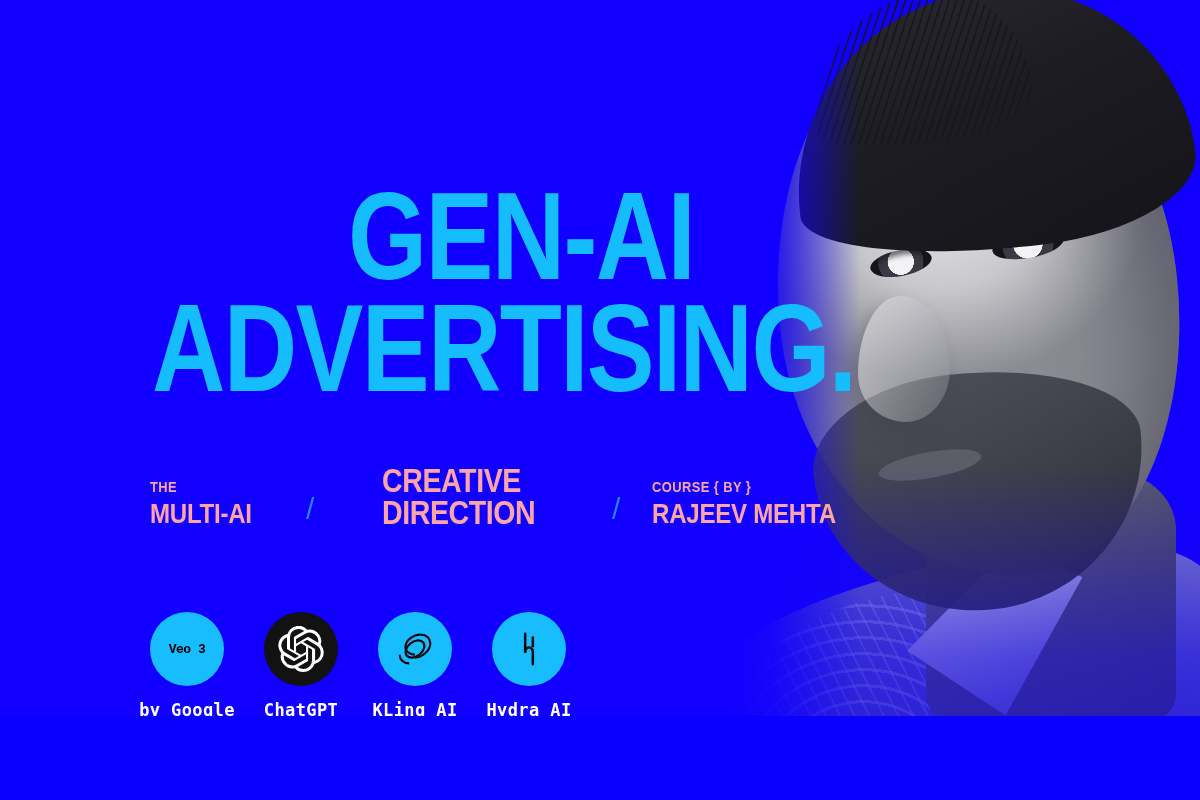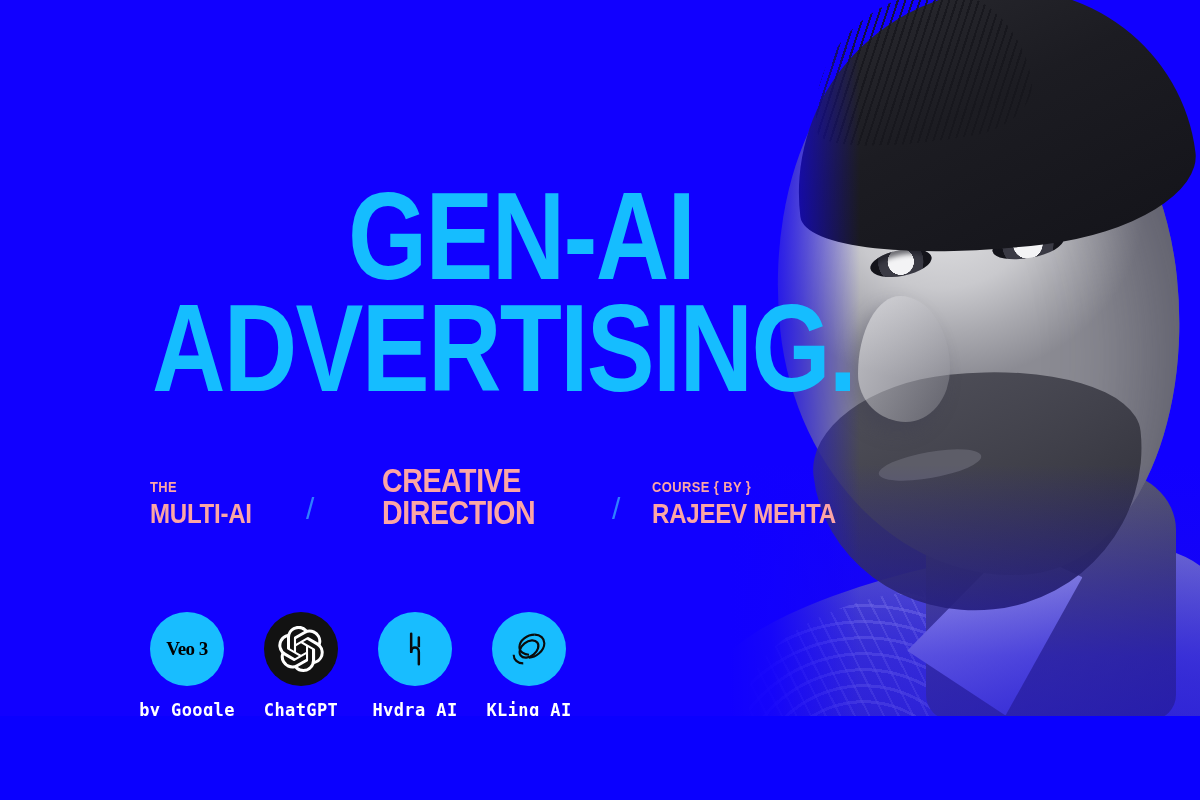--- a/index.html
+++ b/index.html
@@ -279,22 +279,22 @@
     border-radius: 50%;
     background: #18bdff;
     display: flex;
     align-items: center;
     justify-content: center;
     overflow: hidden;
   }
   .logo-badge.dark { background: #121212; }
   .veo-text {
     color: #000;
-    font-family: Liberation Serif, serif;
-    font-size: 19px;
+    font-family: Liberation Mono, monospace;
+    font-size: 13px;
     font-weight: 700;
     letter-spacing: -.5px;
   }
   .logo-label {
     margin-top: 14px;
     color: #ffffff;
     font-family: "DejaVu Sans Mono", "Liberation Mono", monospace;
     font-size: 17px;
     font-weight: 700;
     white-space: nowrap;
@@ -369,36 +369,36 @@
       <div class="logo-badge dark">
         <svg width="46" height="46" viewBox="0 0 24 24" fill="#ffffff">
           <path d="M22.28 9.82a5.99 5.99 0 0 0-.52-4.91 6.05 6.05 0 0 0-6.51-2.9A6 6 0 0 0 4.98 4.18a5.99 5.99 0 0 0-4 2.9 6.05 6.05 0 0 0 .75 7.1 5.98 5.98 0 0 0 .51 4.91 6.05 6.05 0 0 0 6.52 2.9A5.99 5.99 0 0 0 13.26 24a6.05 6.05 0 0 0 5.77-4.21 5.99 5.99 0 0 0 4-2.9 6.05 6.05 0 0 0-.75-7.07Zm-9.02 12.6a4.48 4.48 0 0 1-2.88-1.04l.14-.08 4.78-2.76a.79.79 0 0 0 .39-.68v-6.74l2.02 1.17a.07.07 0 0 1 .04.05v5.58a4.5 4.5 0 0 1-4.49 4.5Zm-9.65-4.12a4.47 4.47 0 0 1-.54-3.01l.14.09 4.79 2.76a.78.78 0 0 0 .78 0l5.84-3.37v2.33a.08.08 0 0 1-.03.06l-4.84 2.79a4.5 4.5 0 0 1-6.14-1.65ZM2.34 7.9a4.49 4.49 0 0 1 2.35-1.97V11.6a.77.77 0 0 0 .38.67l5.82 3.36-2.02 1.17a.07.07 0 0 1-.07 0L4 14.01a4.5 4.5 0 0 1-1.65-6.14Zm16.61 3.86-5.84-3.4 2.02-1.16a.07.07 0 0 1 .07 0l4.84 2.79a4.49 4.49 0 0 1-.68 8.1V12.43a.78.78 0 0 0-.4-.67Zm2.01-3.03-.14-.09-4.78-2.78a.78.78 0 0 0-.79 0L9.41 9.23V6.9a.07.07 0 0 1 .03-.06l4.84-2.79a4.5 4.5 0 0 1 6.68 4.66ZM8.31 12.86l-2.02-1.16a.08.08 0 0 1-.04-.06V6.07a4.5 4.5 0 0 1 7.37-3.45l-.14.08-4.78 2.76a.79.79 0 0 0-.39.68v6.72Zm1.1-2.36 2.6-1.5 2.6 1.5v3l-2.6 1.5-2.6-1.5v-3Z"></path>
         </svg>
       </div>
       <div class="logo-label">ChatGPT</div>
     </div>
 
     <div class="logo-item">
       <div class="logo-badge">
-        <svg width="46" height="46" viewBox="0 0 48 48" fill="none" stroke="#0b0b0b" stroke-width="2.6" stroke-linecap="round" stroke-linejoin="round">
-          <path d="M20 8 L20 27"></path>
-          <path d="M20 27 C20 21 28 21 28 27 L28 40"></path>
-          <path d="M28 12 L28 21"></path>
-        </svg>
-      </div>
-      <div class="logo-label">Hydra AI</div>
-    </div>
-
-    <div class="logo-item">
-      <div class="logo-badge">
         <svg width="46" height="46" viewBox="0 0 48 48" fill="none" stroke="#0b0b0b" stroke-width="2.2">
           <path d="M30 9c-8 0-16 6-16 13 0 5 5 8 10 8"></path>
           <path d="M30 9c6 0 10 4 10 9 0 8-9 15-16 15"></path>
           <ellipse cx="24" cy="24" rx="11" ry="7.5" transform="rotate(-38 24 24)"></ellipse>
           <path d="M18 39c-6 0-10-4-10-9"></path>
         </svg>
       </div>
       <div class="logo-label">KLing AI</div>
     </div>
 
+    <div class="logo-item">
+      <div class="logo-badge">
+        <svg width="46" height="46" viewBox="0 0 48 48" fill="none" stroke="#0b0b0b" stroke-width="2.6" stroke-linecap="round" stroke-linejoin="round">
+          <path d="M20 8 L20 27"></path>
+          <path d="M20 27 C20 21 28 21 28 27 L28 40"></path>
+          <path d="M28 12 L28 21"></path>
+        </svg>
+      </div>
+      <div class="logo-label">Hydra AI</div>
+    </div>
+
   </div>
 
 </div>
 
 </body></html>

